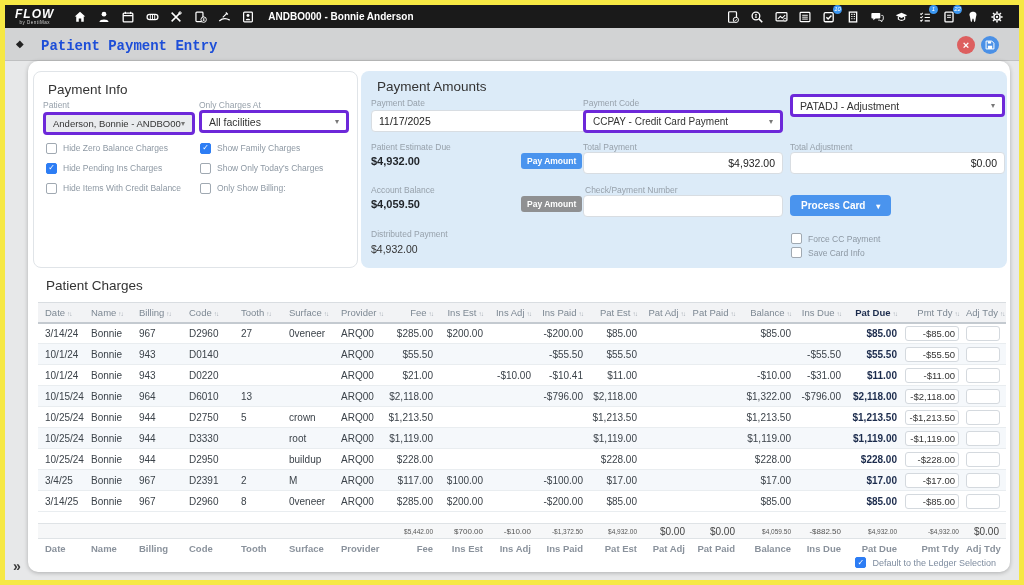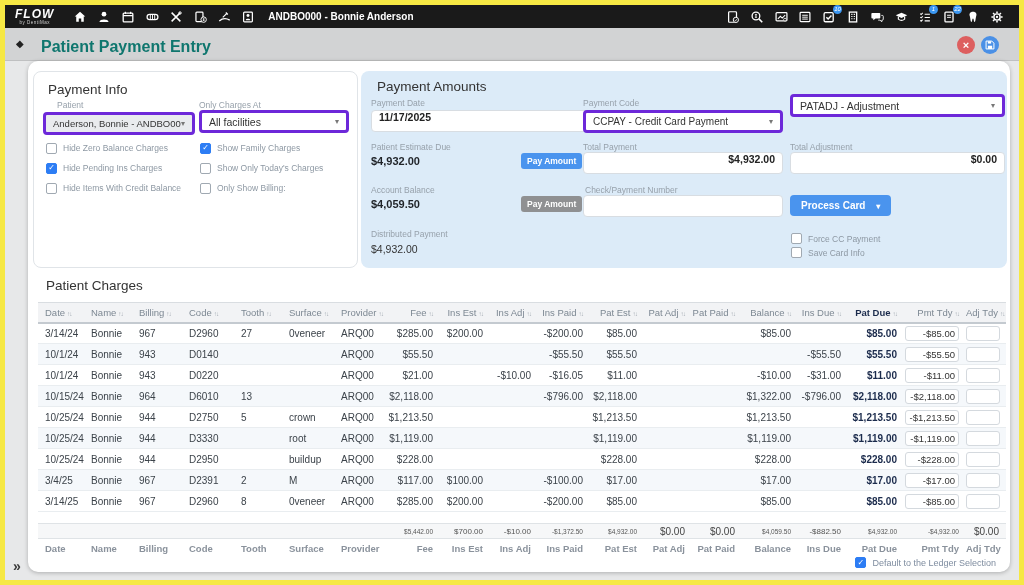--- a/index.html
+++ b/index.html
@@ -17,21 +17,21 @@
   .tico svg { display:block; }
   .ibadge { position:absolute; top:0px; right:-1px; background:#3b97f2; color:#fff; font-size:6px;
             min-width:9px; height:9px; line-height:9px; border-radius:5px; text-align:center; padding:0 1px; }
   .patient-chip { color:#fff; font-size:10px; font-weight:bold; margin-left:8px; white-space:nowrap; }
   .right-icons { margin-left:auto; display:flex; align-items:center; }
 
   
   .titlebar { position:absolute; left:0; top:23px; width:1014px; height:33px; background:#d2d3d4;
               border-bottom:1px solid #bfc0c1; }
   .diamond { position:absolute; left:11px; top:10px; font-size:10px; color:#222; }
-  .page-title { position:absolute; left:36px; top:10px; font-size:16px; font-weight:600; color:#0f766e; }
+  .page-title { position:absolute; left:36px; top:10px; font-size:14px; font-weight:600; color:#1d4ed8;font-family:Liberation Mono, monospace; }
   .circle-btn { position:absolute; top:8px; width:18px; height:18px; border-radius:50%; display:flex;
                 align-items:center; justify-content:center; cursor:pointer; }
   .close-btn { left:952px; background:#dd5f5f; color:#fff; font-size:11px; font-weight:bold; }
   .save-btn { left:976px; background:#4a90e6; }
 
   
   .card { position:absolute; left:23px; top:56px; width:982px; height:511px; background:#fff;
           border-radius:10px; box-shadow:0 1px 4px rgba(0,0,0,.25); }
   .expand-chevron { position:absolute; left:8px; top:553px; font-size:14px; font-weight:bold; color:#3a3a3a; cursor:pointer; }
 
@@ -41,21 +41,21 @@
   .pinfo { position:absolute; left:5px; top:10px; width:325px; height:197px; background:#fff;
            border:1px solid #e0e4e8; border-radius:8px;padding-left:17px; }
   .pamts { position:absolute; left:333px; top:10px; width:646px; height:197px; background:#dcebf8; border-radius:8px; }
 
   .sel { position:absolute; height:23px; background:#fff; border:3px solid #6d28d9; border-radius:4px;
          display:flex; align-items:center; padding:0 7px; font-size:10.5px; color:#333; cursor:pointer; }
   .sel .caret { margin-left:auto; color:#777; font-size:8px; }
   .sel.gray { background:#e9ebee; }
 
   .inputbox { position:absolute; height:22px; background:#fff; border:1px solid #d8dde2; border-radius:4px;
-              display:flex; padding:0 7px; font-size:10.5px; color:#222;font-weight:bold; }
+              display:flex; align-items:center; padding:0 7px; font-size:10.5px; color:#222; }
   .inputbox.right { justify-content:flex-end; }
 
   .cb { display:flex; align-items:center; gap:6px; cursor:pointer; }
   .cbox { width:11px; height:11px; border:1.5px solid #a0a9b2; border-radius:2px; background:#fff; flex:0 0 auto;
           display:flex; align-items:center; justify-content:center; font-size:8px; color:#fff; line-height:1; }
   .cbox.on { background:#2d7df4; border-color:#2d7df4; }
   .cbl { font-size:8.5px; color:#8d98a3; white-space:nowrap; }
 
   .ckgrid { position:absolute; left:12px; top:66px; display:grid; grid-auto-flow:column;
             grid-template-rows:repeat(3,20px); grid-template-columns:154px auto; align-items:center; }
@@ -251,21 +251,21 @@
           <rect x="4" y="8" width="6" height="4.5" fill="#fff"></rect>
           <rect x="4" y="1.8" width="4.6" height="3.2" fill="#fff"></rect>
         </svg>
     </span>
   </div>
 
   <div class="card">
 
     <div class="pinfo">
       <div class="panel-h" style="position:absolute;left:14px;top:10px;">Payment Info</div>
-      <div class="lbl" style="position:absolute;left:23px;top:28px;">Patient</div>
+      <div class="lbl" style="position:absolute;left:9px;top:28px;">Patient</div>
       <div class="sel gray" style="left:9px;top:40px;width:152px;">
         <span style="overflow:hidden;white-space:nowrap;font-size:9.5px;">Anderson, Bonnie - ANDBO000</span>
         <span class="caret">▾</span>
       </div>
       <div class="lbl" style="position:absolute;left:165px;top:28px;">Only Charges At</div>
       <div class="sel" style="left:165px;top:38px;width:150px;">
         <span>All facilities</span>
         <span class="caret">▾</span>
       </div>
       <div class="ckgrid">
@@ -455,21 +455,21 @@
               <td class="al">10/1/24</td>
               <td class="al">Bonnie</td>
               <td class="al">943</td>
               <td class="al">D0220</td>
               <td class="al"></td>
               <td class="al"></td>
               <td class="al">ARQ00</td>
               <td class="ar">$21.00</td>
               <td class="ar"></td>
               <td class="ar">-$10.00</td>
-              <td class="ar">-$16.05</td>
+              <td class="ar">-$10.41</td>
               <td class="ar">$11.00</td>
               <td class="ar"></td>
               <td class="ar"></td>
               <td class="ar">-$10.00</td>
               <td class="ar">-$31.00</td>
               <td class="ar patdue">$11.00</td>
               <td class="ar"><input value="-$11.00" style="width: 54px;"></td>
               <td class="ar"><input style="width: 34px;"></td>
             </tr>
             <tr>

